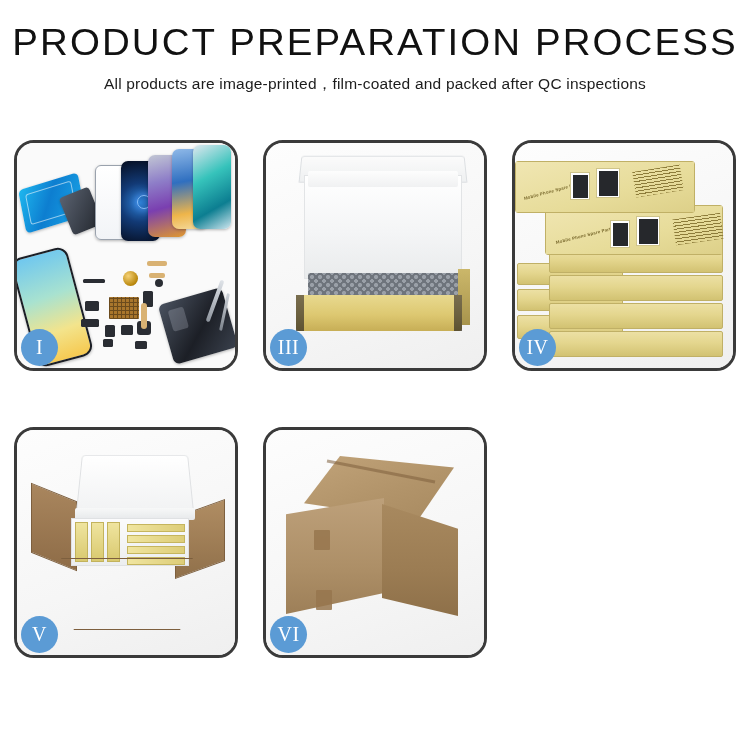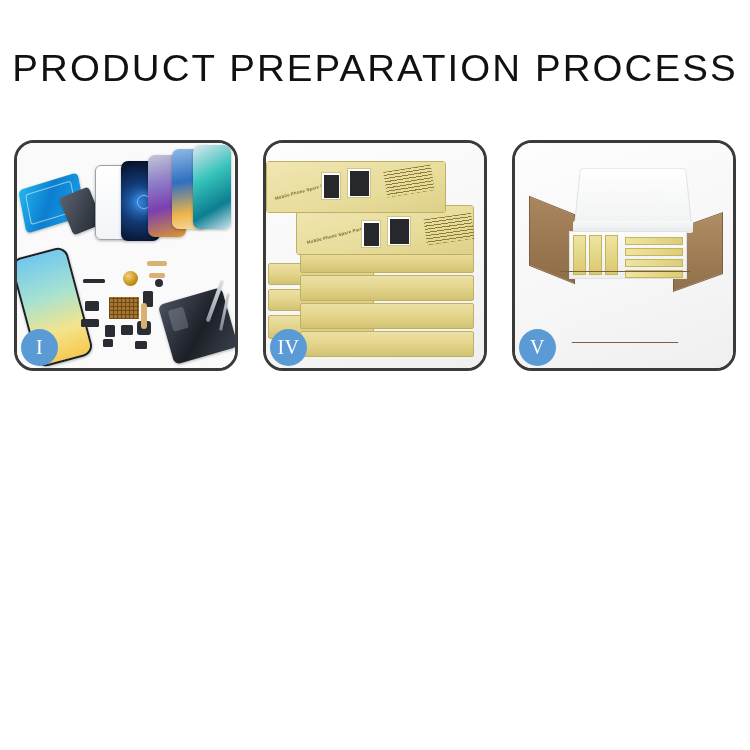--- a/index.html
+++ b/index.html
@@ -5,21 +5,21 @@
   * { margin:0; padding:0; box-sizing:border-box; }
   html, body {
     width:750px; height:750px;
     background:#ffffff;
     font-family:"Liberation Sans", sans-serif;
     overflow:hidden;
   }
   .page { position:relative; width:750px; height:750px; background:#fff; }
 
   
-  .header { width:100%; text-align:center; padding-top:50px; }
+  .header { width:100%; text-align:center; padding-top:24px; }
   .title {
     font-size:37px; font-weight:400; color:#111;
     letter-spacing:2.0px; line-height:1.0;
     transform:scaleX(1.04); transform-origin:center;
     white-space:nowrap;
   }
   .subtitle {
     margin-top:13px; font-size:15.5px; color:#1c1c1c;
     letter-spacing:0.2px; white-space:nowrap;
   }
@@ -337,20 +337,21 @@
     position:absolute; background:rgba(150,118,78,.85); border-radius:1px;
   }
 </style>
 </head>
 <body>
 
 <div class="page">
 
   <div class="header">
     <div class="title">PRODUCT PREPARATION PROCESS</div>
+    <div class="subtitle">All products are image-printed，film-coated and packed after QC inspections</div>
   </div>
 
   <div class="grid">
 
     <div class="panel">
       <div class="panel-inner p1">
         <div class="ph ph-blue"></div>
         <div class="ph ph-darksm"></div>
         <div class="ph ph-glass"></div>
         <div class="ph ph-swirl"></div>
@@ -378,20 +379,31 @@
         <div class="flex-strip" style="left:132px; top:130px; width:16px; height:5px;"></div>
         <div class="flex-strip" style="left:124px; top:160px; width:6px; height:26px; border-radius:3px;"></div>
 
         <div class="tool"></div>
         <div class="tool2"></div>
       </div>
       <div class="badge">I</div>
     </div>
 
 
+    <div class="panel">
+      <div class="panel-inner">
+        <div class="b3-lid"></div>
+        <div class="b3-foamback"></div>
+        <div class="b3-foamtop"></div>
+        <div class="b3-darkfoam"></div>
+        <div class="b3-side"></div>
+        <div class="b3-boxfront"></div>
+      </div>
+      <div class="badge">III</div>
+    </div>
 
     <div class="panel">
       <div class="panel-inner">
         <div class="stack">
 
           <div class="sbox" style="left:2px;  top:120px; width:106px; height:22px;"></div>
           <div class="sbox" style="left:2px;  top:146px; width:106px; height:22px;"></div>
           <div class="sbox" style="left:2px;  top:172px; width:106px; height:24px;"></div>
 
           <div class="sbox" style="left:34px; top:106px; width:174px; height:24px;"></div>
@@ -442,15 +454,28 @@
         <div class="v-yellow2" style="left:110px; width:58px; top:94px;"></div>
         <div class="v-yellow2" style="left:110px; width:58px; top:105px;"></div>
         <div class="v-yellow2" style="left:110px; width:58px; top:116px;"></div>
         <div class="v-yellow2" style="left:110px; width:58px; top:127px;"></div>
 
         <div class="v-body"></div>
       </div>
       <div class="badge">V</div>
     </div>
 
+    <div class="panel">
+      <div class="panel-inner">
+        <div class="c6">
+          <div class="c6-top"></div>
+          <div class="c6-seam"></div>
+          <div class="c6-left"></div>
+          <div class="c6-right"></div>
+          <div class="c6-tape" style="left:28px; top:74px; width:16px; height:20px;"></div>
+          <div class="c6-tape" style="left:30px; top:134px; width:16px; height:20px;"></div>
+        </div>
+      </div>
+      <div class="badge">VI</div>
+    </div>
 
   </div>
 </div>
 
 </body></html>

